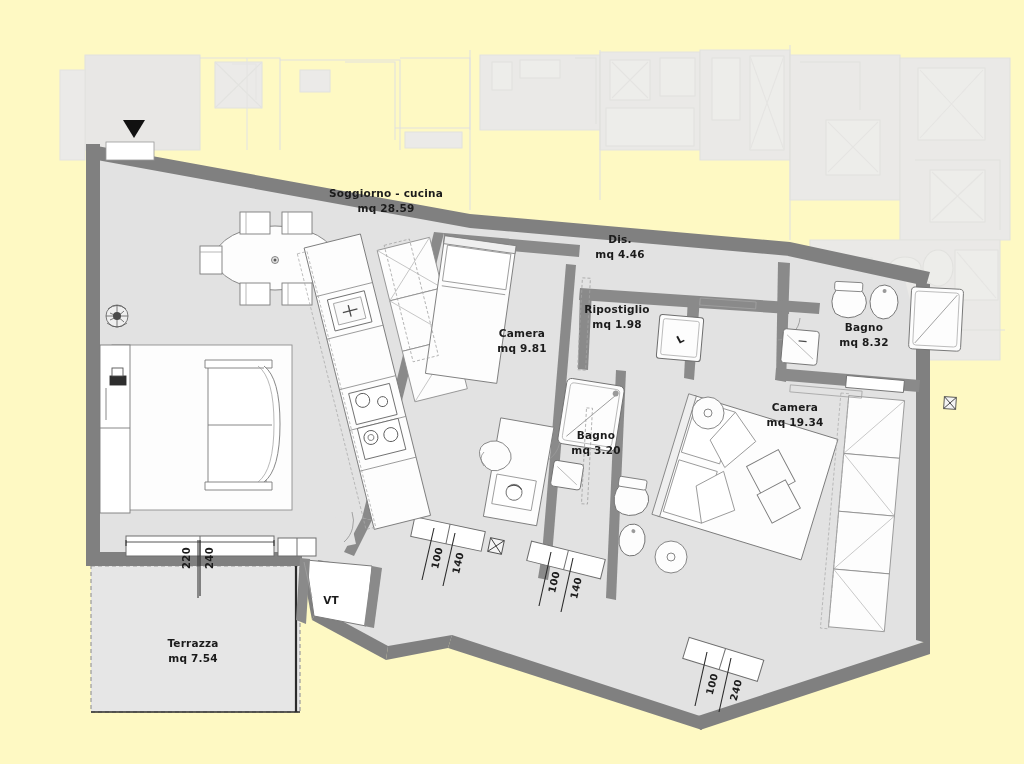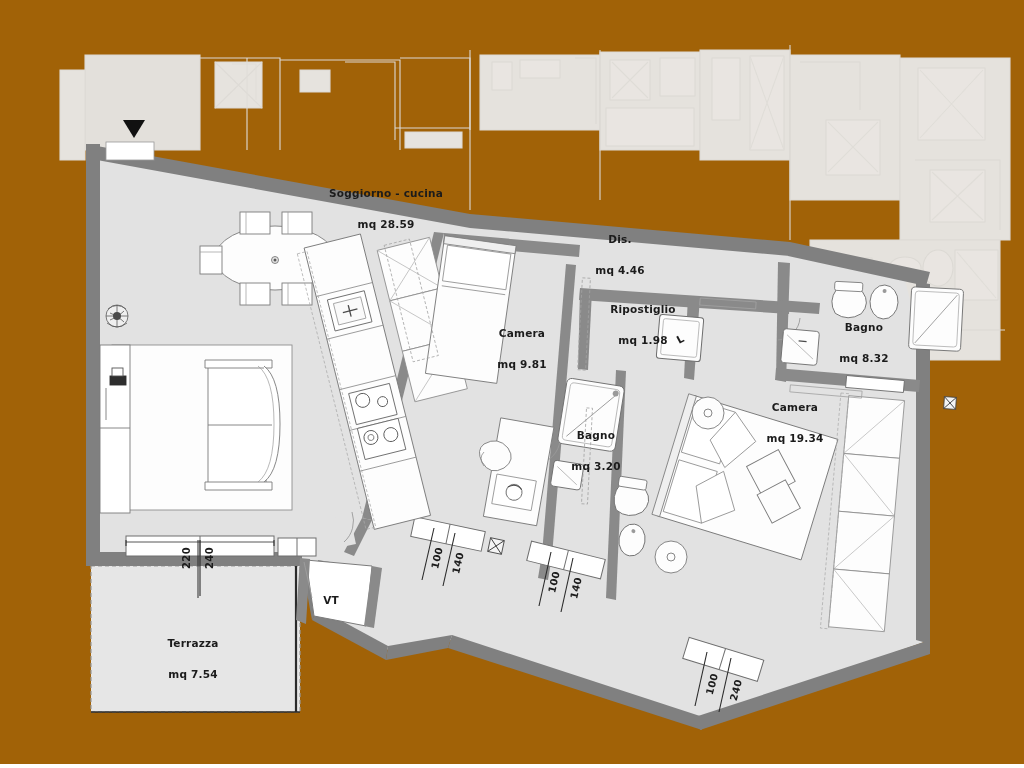--- a/index.html
+++ b/index.html
@@ -4,36 +4,36 @@
 <title>Floor Plan</title>
 <style>
   html,body{margin:0;padding:0;background:#ffffff;}
   body{
     font-family:"DejaVu Sans","Liberation Sans",sans-serif;
     width:1024px;height:768px;overflow:hidden;
   }
   #plan-root{
     position:relative;
     width:1024px;height:764px;
-    background:#a16207;
+    background:#fef9c3;
   }
   #plan-svg{position:absolute;left:0;top:0;width:1024px;height:768px;display:block;}
   .room-label{
     position:absolute;
     text-align:center;
     color:#1b1b1b;
     font-size:10.5px;
     font-weight:700;
     line-height:15px;
     letter-spacing:.2px;
     white-space:nowrap;
     pointer-events:none;
   }
   .room-label .lbl-name{display:block;}
-  .room-label .lbl-area{display:block;margin-top:16px;}
+  .room-label .lbl-area{display:block;}
   .dim-label{
     position:absolute;
     color:#1b1b1b;
     font-size:10px;
     font-weight:700;
     letter-spacing:.3px;
     white-space:nowrap;
     pointer-events:none;
   }
   .tag-label{
@@ -486,21 +486,21 @@
   <div class="room-label" style="left:522px;top:326px;transform:translate(-50%,0);">
     <span class="lbl-name">Camera</span>
     <span class="lbl-area">mq 9.81</span>
   </div>
 
   <div class="room-label" style="left:620px;top:232px;transform:translate(-50%,0);">
     <span class="lbl-name">Dis.</span>
     <span class="lbl-area">mq 4.46</span>
   </div>
 
-  <div class="room-label" style="left:643px;top:302px;transform:translate(-50%,0);text-align:center;">
+  <div class="room-label" style="left:617px;top:302px;transform:translate(-50%,0);text-align:center;">
     <span class="lbl-name">Ripostiglio</span>
     <span class="lbl-area">mq 1.98</span>
   </div>
 
   <div class="room-label" style="left:596px;top:428px;transform:translate(-50%,0);">
     <span class="lbl-name">Bagno</span>
     <span class="lbl-area">mq 3.20</span>
   </div>
 
   <div class="room-label" style="left:864px;top:320px;transform:translate(-50%,0);">

